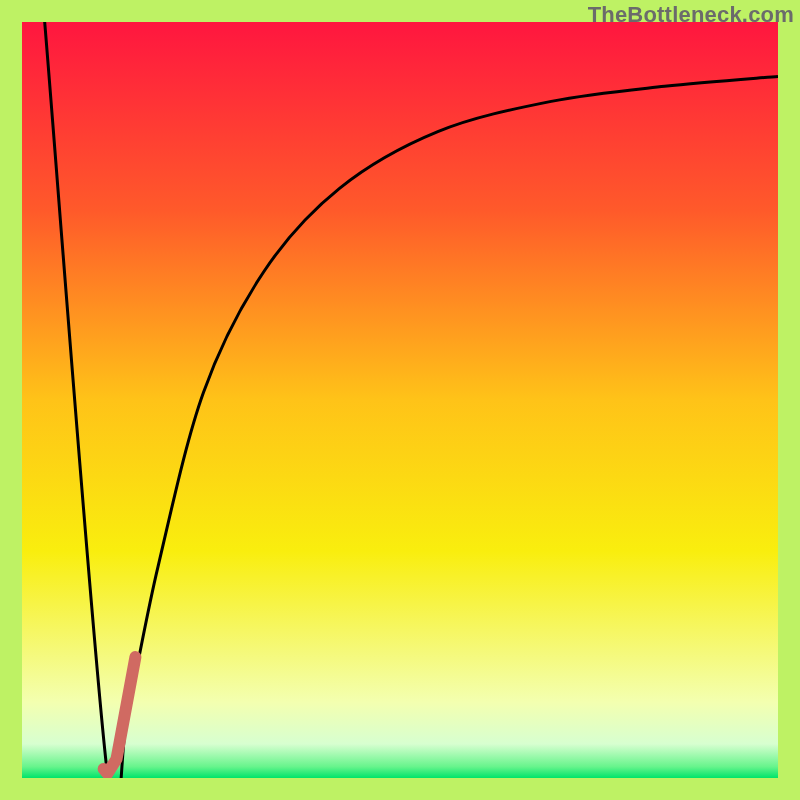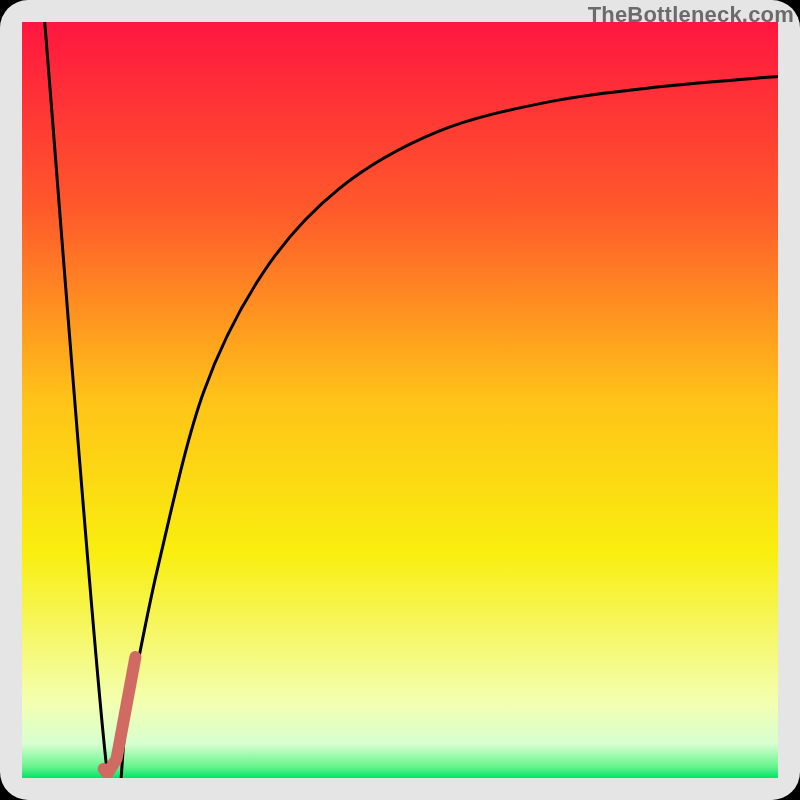--- a/index.html
+++ b/index.html
@@ -9,22 +9,21 @@
     height: 800px;
     background: #000;
     overflow: hidden;
   }
   .frame {
     position: absolute;
     left: 0;
     top: 0;
     width: 800px;
     height: 800px;
-    background: #e5e5e5;
-    border-radius: 28px;
+    background: #bef264;
   }
   .plot {
     position: absolute;
     left: 22px;
     top: 22px;
     width: 756px;
     height: 756px;
     overflow: hidden;
   }
   .plot svg {

